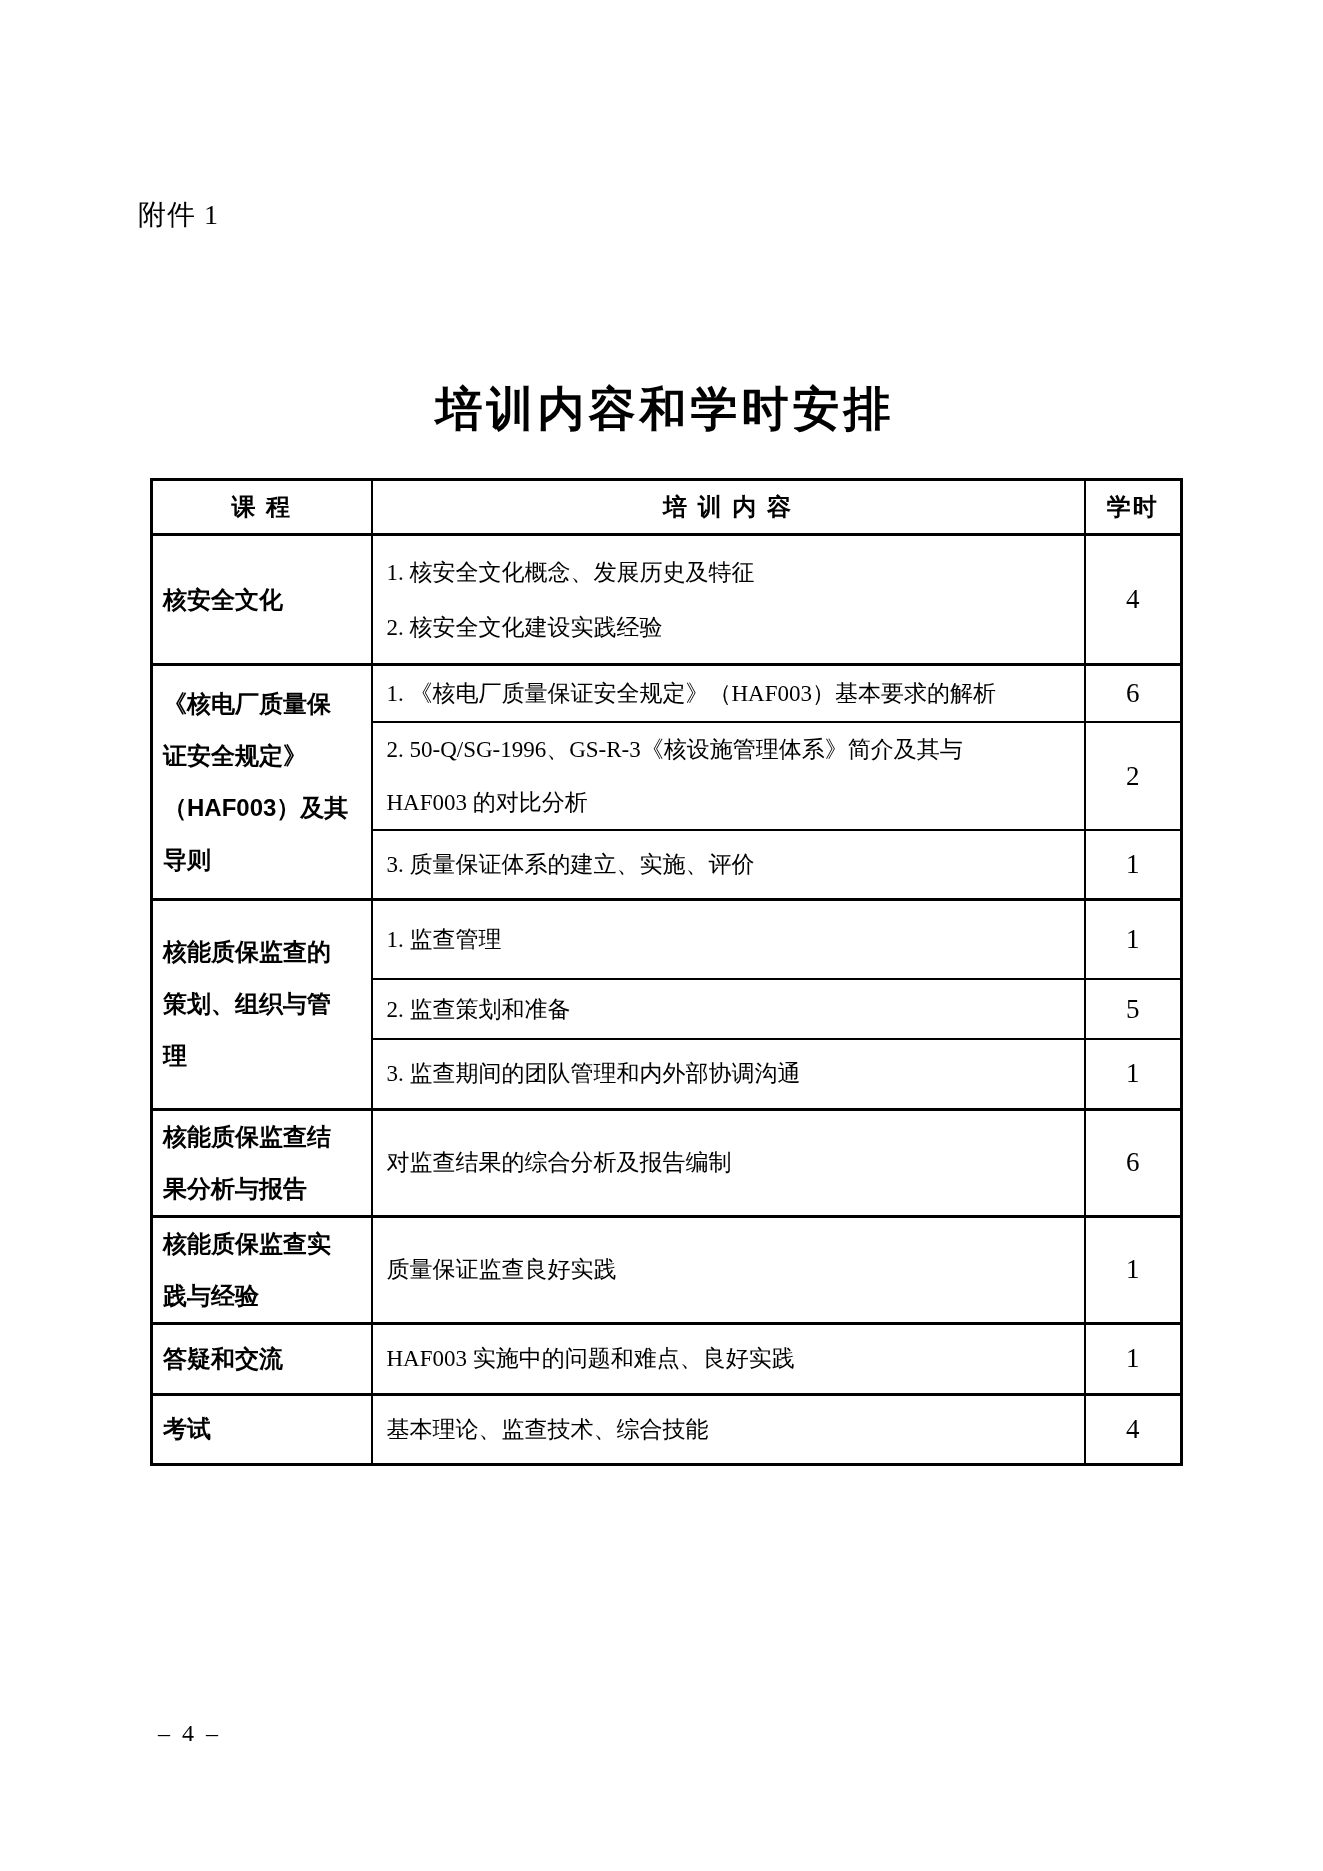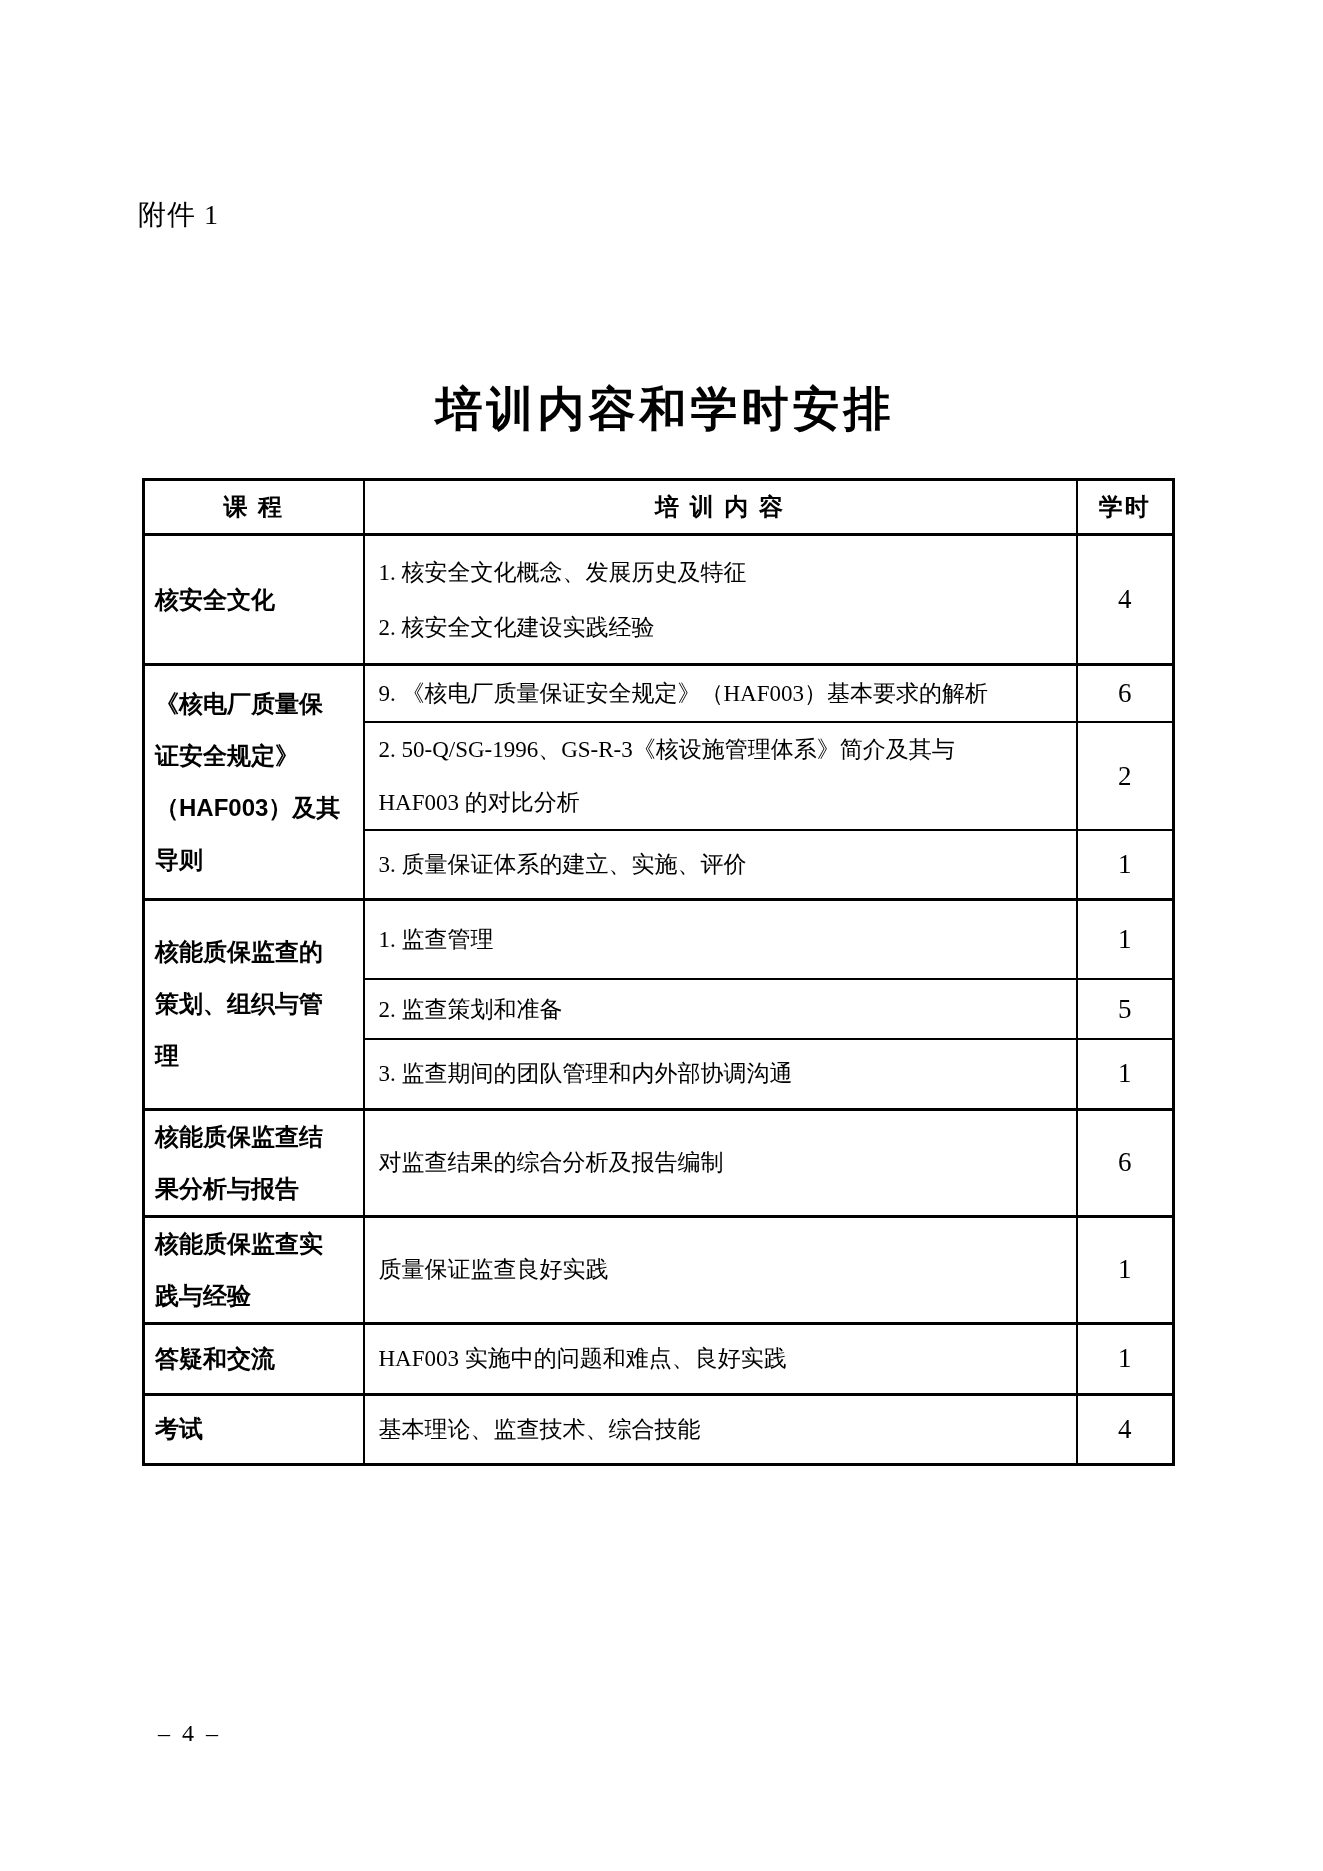--- a/index.html
+++ b/index.html
@@ -27,21 +27,21 @@
     width: 100%;
     text-align: center;
     font-size: 47px;
     font-weight: bold;
     letter-spacing: 4px;
     font-family: "Liberation Serif", serif;
     padding-left: 7px;
   }
   .table-wrap {
     position: absolute;
-    left: 142px;
+    left: 150px;
     top: 478px;
   }
   table.training {
     border-collapse: collapse;
     border: 3px solid #000;
     table-layout: fixed;
     width: 1030px;
   }
   col.c-course  { width: 220px; }
   col.c-content { width: 713px; }
@@ -136,21 +136,21 @@
         </tr>
 
         <tr class="r-21 group-sep">
           <td class="course-cell" rowspan="3">
             <div class="course-line">《核电厂质量保</div>
             <div class="course-line">证安全规定》</div>
             <div class="course-line">（HAF003）及其</div>
             <div class="course-line">导则</div>
           </td>
           <td class="content-cell">
-            <div class="content-line">9. 《核电厂质量保证安全规定》（HAF003）基本要求的解析</div>
+            <div class="content-line">1. 《核电厂质量保证安全规定》（HAF003）基本要求的解析</div>
           </td>
           <td class="hours-cell">6</td>
         </tr>
         <tr class="r-22">
           <td class="content-cell">
             <div class="content-line">2.  50-Q/SG-1996、GS-R-3《核设施管理体系》简介及其与</div>
             <div class="content-line">HAF003 的对比分析</div>
           </td>
           <td class="hours-cell">2</td>
         </tr>

